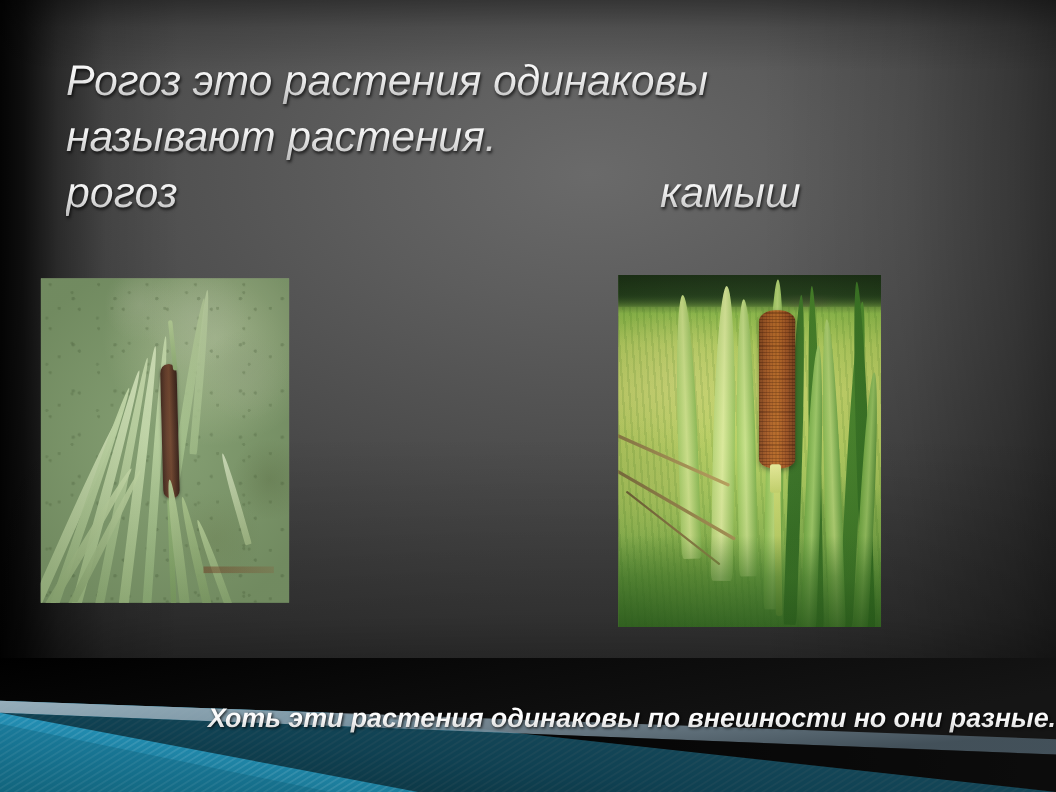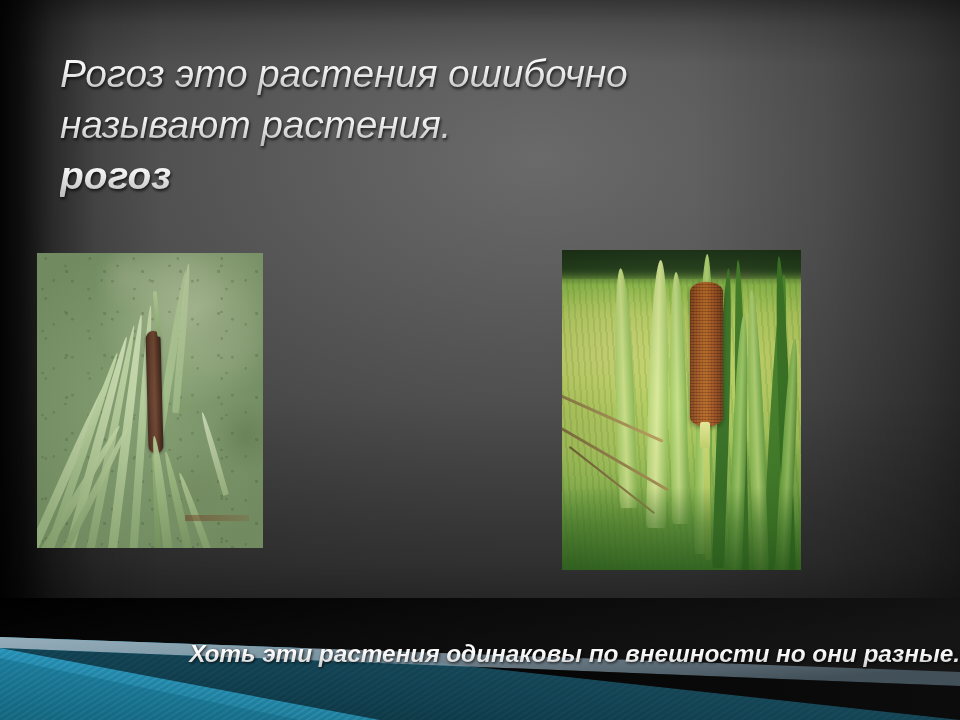--- a/index.html
+++ b/index.html
@@ -93,21 +93,21 @@
   }
   .title-row3 {
     position: relative;
     height: 51px;
     white-space: nowrap;
   }
   .title-row3 .lbl {
     position: absolute;
     top: 0;
     font-style: italic;
-    font-weight: 700;
+    font-weight: 400;
     font-size: 39px;
     line-height: 51px;
     background: linear-gradient(180deg, #ffffff 0%, #f2f2f2 42%, #c9c9c9 78%, #b4b4b4 100%);
     -webkit-background-clip: text;
     background-clip: text;
     color: transparent;
     -webkit-text-fill-color: transparent;
     filter: drop-shadow(1.5px 2px 1.6px rgba(0,0,0,0.72));
   }
   .title-row3 .lbl-left  { left: 0; }
@@ -251,24 +251,25 @@
 
 <div id="slide">
 
   <div class="bg-base"></div>
   <div class="bg-left-shade"></div>
   <div class="bg-right-shade"></div>
   <div class="bg-bottom-shade"></div>
   <div class="bg-top-shade"></div>
 
   <div class="title-block">
-    <div class="title-line">Рогоз это растения ошибочно</div>
+    <div class="title-line">Рогоз это растения одинаковы</div>
     <div class="title-line">называют растения.</div>
     <div class="title-row3">
       <div class="lbl lbl-left">рогоз</div>
+      <div class="lbl lbl-right">камыш</div>
     </div>
   </div>
 
   <div class="photo photo-left">
     <div class="ph-canvas">
       <div class="lp-sky"></div>
       <div class="lp-brush"></div>
       <div class="lp-speck"></div>
 
       <div style="position:absolute;inset:0;background:

